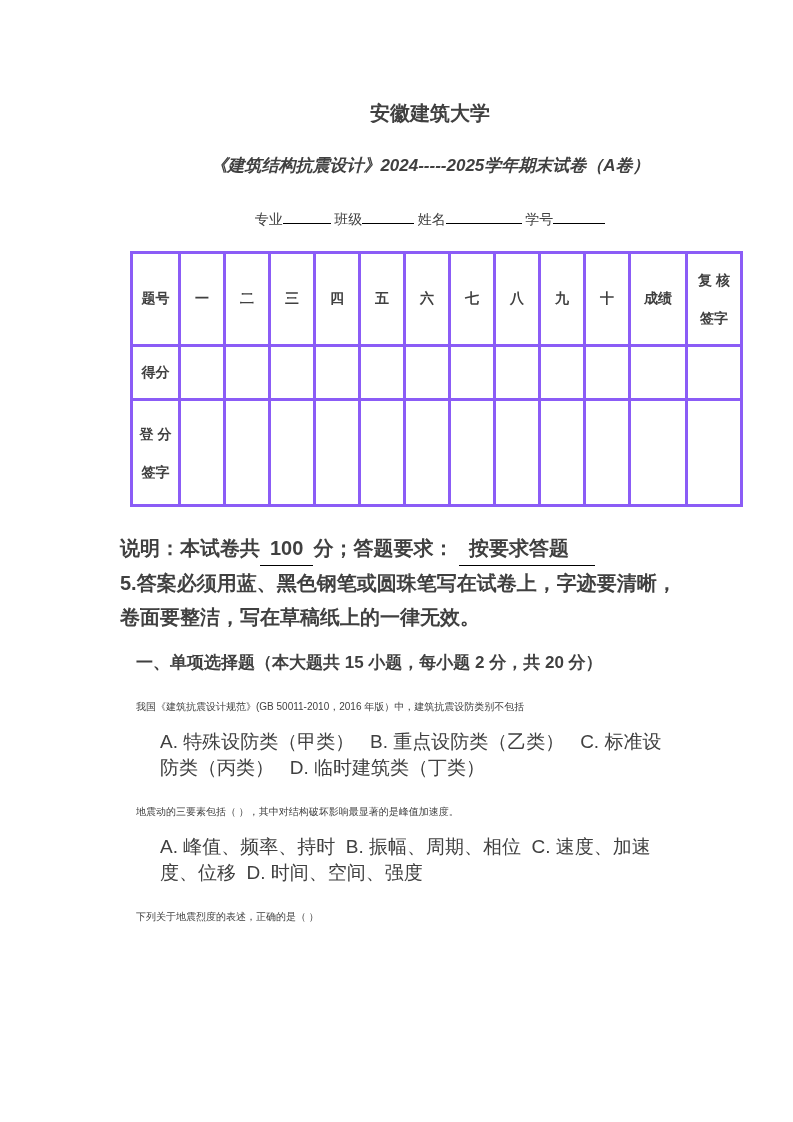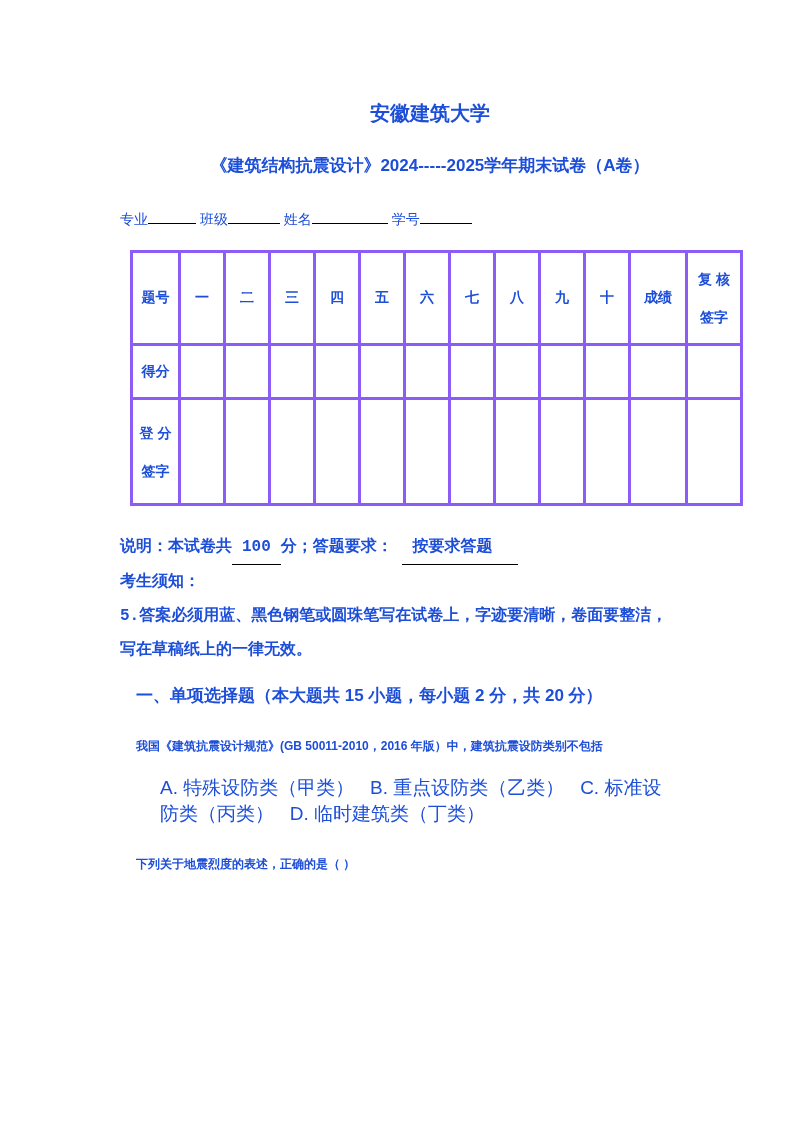--- a/index.html
+++ b/index.html
@@ -1,62 +1,62 @@
 <!DOCTYPE html>
 <html><head>
 <meta charset="utf-8">
 <style>
   html,body { margin:0; padding:0; background:#e9e9e9; }
   .page {
     width:793px; height:1122px; margin:0 auto; background:#ffffff;
-    font-family:"Liberation Sans", sans-serif; color:#1d4ed8;
+    font-family:"Liberation Sans", sans-serif; color:#404040;
     box-sizing:border-box; position:relative;
     padding:100px 53px 0 120px; overflow:hidden;
   }
   .univ {
     margin:0; text-align:center; font-size:20px; font-weight:bold; line-height:26px;
   }
   .exam-title {
-    margin:28px 0 0; text-align:center; font-size:17px; font-weight:bold; line-height:24px;
+    margin:28px 0 0; text-align:center; font-size:17px; font-weight:bold; line-height:24px;font-style:italic;
   }
   .form-line {
-    margin:30px 0 0; font-size:14px; line-height:22px;
+    margin:30px 0 0; text-align:center; font-size:14px; line-height:22px;font-family:Liberation Serif, serif;
   }
   .blank {
     display:inline-block; border-bottom:1px solid #000; height:15px; vertical-align:baseline;
   }
   .blank-sm { width:48px; }
   .blank-md { width:52px; }
   .blank-lg { width:76px; }
 
   table.score-table {
     border-collapse:collapse; table-layout:fixed; width:612px; margin:20px 0 0 10px;
     font-size:14px; font-weight:bold;
   }
   table.score-table td {
     border:3px solid #8b5cf6; text-align:center; vertical-align:middle; padding:0;
   }
   tr.r1 { height:93px; }
   tr.r2 { height:54px; }
   tr.r3 { height:106px; }
   .two-line div { line-height:38px; }
 
-  .meta-block { margin-top:24px; font-size:16px; font-weight:bold; line-height:34px; width:560px;font-family:Liberation Mono, monospace; }
+  .meta-block { margin-top:24px; font-size:20px; font-weight:bold; line-height:34px; width:560px; }
   .meta-block p { margin:0; }
   .u-total {
     display:inline-block; border-bottom:1px solid #000; padding:0 10px; font-weight:bold;
   }
   .u-req {
     display:inline-block; border-bottom:1px solid #000; padding:0 26px 0 10px; font-weight:bold;
   }
   .section-heading {
     margin:16px 0 0 16px; font-size:17px; font-weight:bold; line-height:26px;
   }
   .q-text {
-    margin:16px 0 0 16px; font-size:12px; font-weight:bold; line-height:42px;
+    margin:16px 0 0 16px; font-size:10px; font-weight:normal; line-height:29px;
     width:527px; white-space:pre-wrap;
   }
   .q-options {
     margin:8px 0 0 40px; font-size:19px; font-weight:normal; line-height:26px;
     width:502px; white-space:pre-wrap;
   }
 </style>
 </head>
 <body>
 
@@ -139,29 +139,32 @@
       <td></td>
       <td></td>
       <td></td>
       <td></td>
     </tr>
   </tbody>
     </table>
 
   <div class="meta-block">
     <p><span>说明：本试卷共</span><span class="u-total">100</span><span>分；答题要求：</span> <span class="u-req">按要求答题</span></p>
-    <p>考生须知：</p>
     <p>5.答案必须用蓝、黑色钢笔或圆珠笔写在试卷上，字迹要清晰，卷面要整洁，写在草稿纸上的一律无效。</p>
   </div>
 
   <h3 class="section-heading">一、单项选择题（本大题共 15 小题，每小题 2 分，共 20 分）</h3>
 
   <div>
     <p class="q-text">我国《建筑抗震设计规范》(GB 50011-2010，2016 年版）中，建筑抗震设防类别不包括</p>
     <p class="q-options">A. 特殊设防类（甲类）   B. 重点设防类（乙类）   C. 标准设防类（丙类）   D. 临时建筑类（丁类）</p>
   </div>
 
+  <div>
+    <p class="q-text">地震动的三要素包括（ ），其中对结构破坏影响最显著的是峰值加速度。</p>
+    <p class="q-options">A. 峰值、频率、持时  B. 振幅、周期、相位  C. 速度、加速度、位移  D. 时间、空间、强度</p>
+  </div>
 
   <div>
     <p class="q-text">下列关于地震烈度的表述，正确的是（ ）</p>
   </div>
 
 </div>
 
 </body></html>

